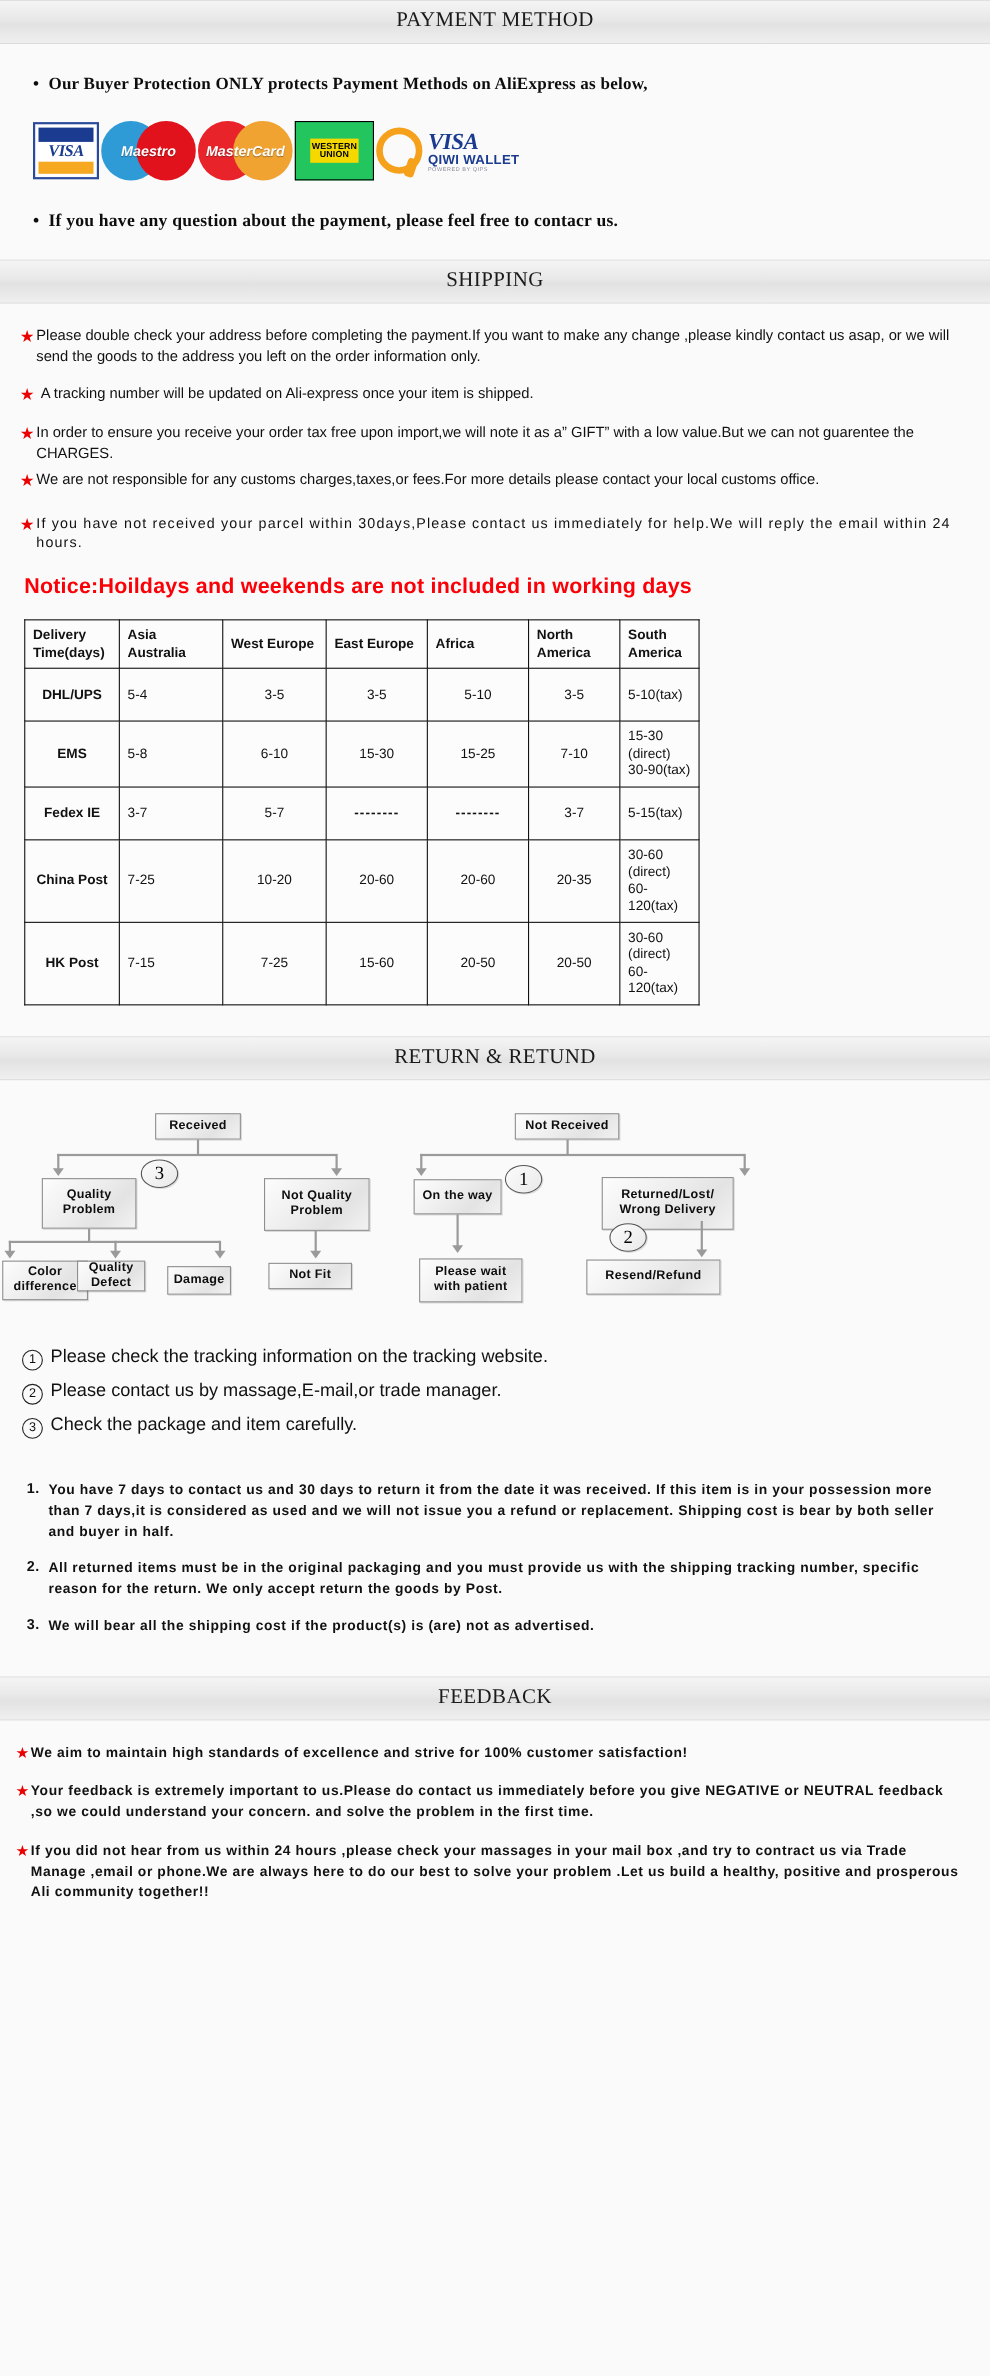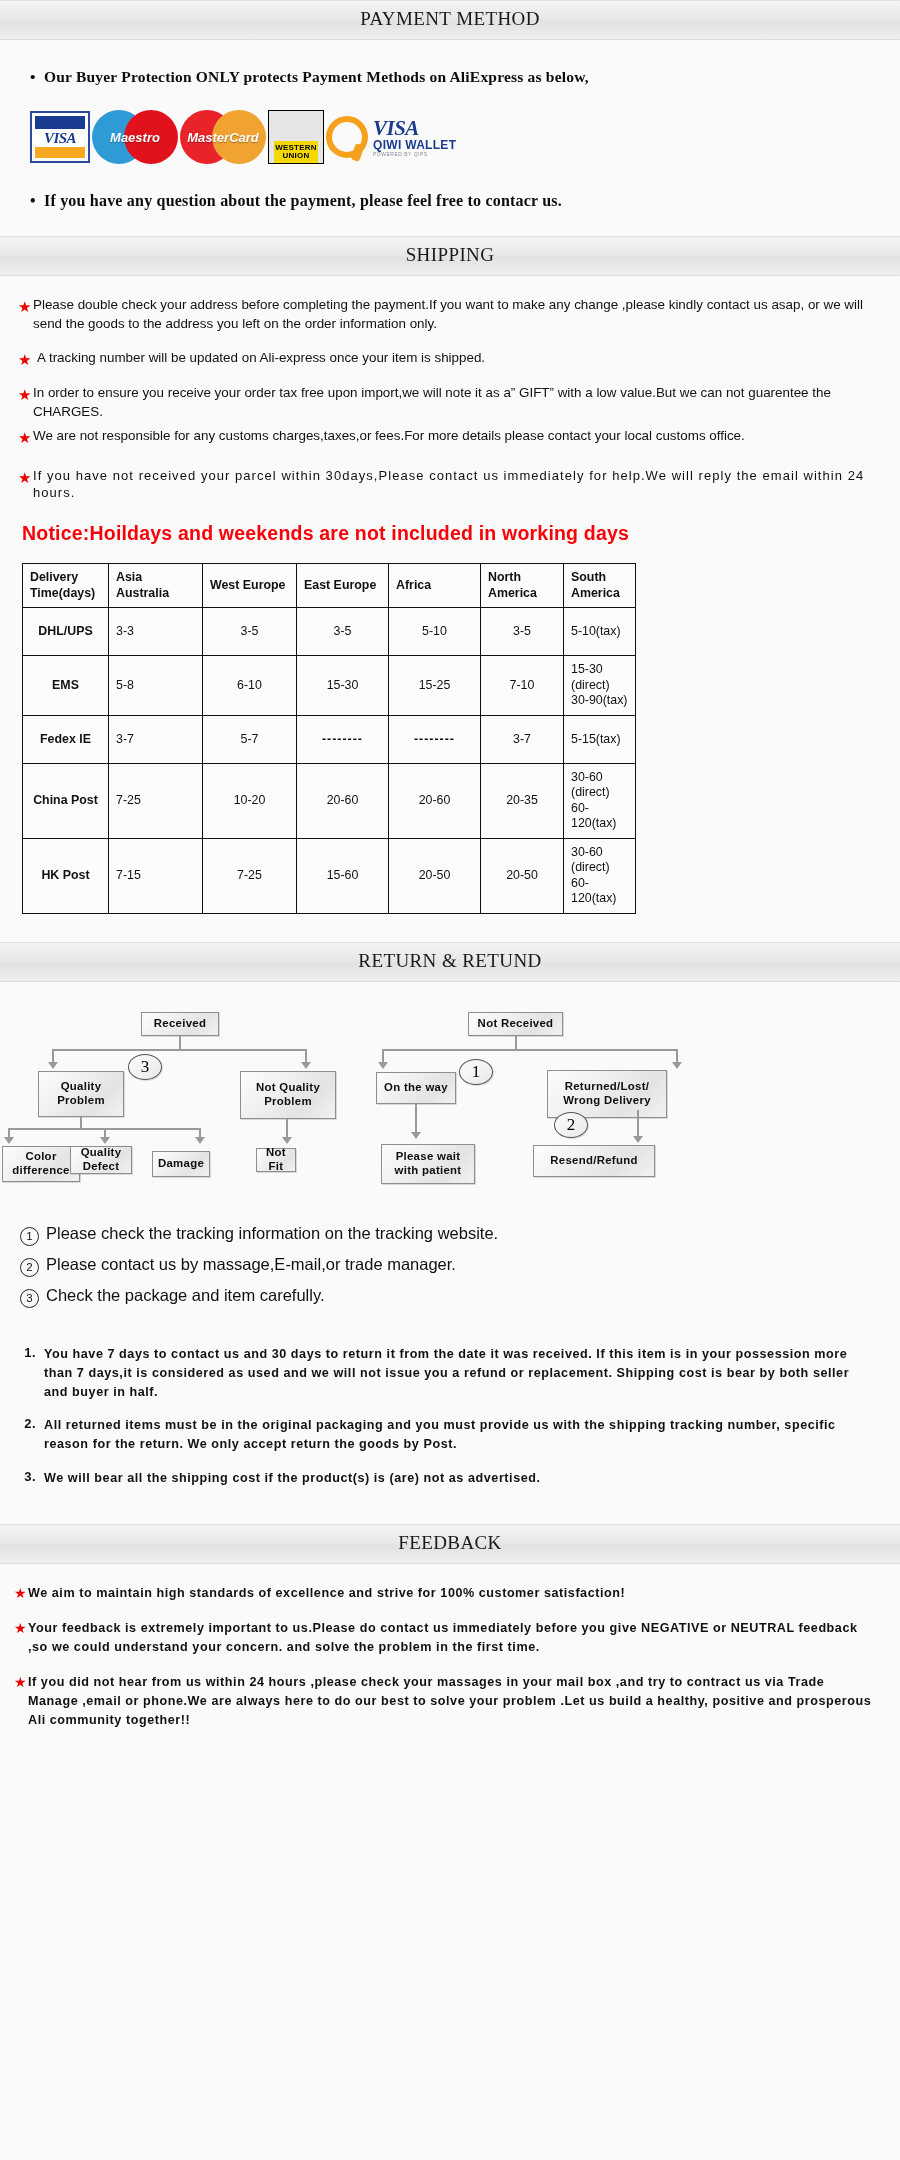--- a/index.html
+++ b/index.html
@@ -77,22 +77,22 @@
     color:#ffffff; font-size: 13px; font-style: italic;
     text-shadow: 0 1px 1px rgba(0,0,0,.35);
   }
   .maestro .cl { background:#2e9bd6; }
   .maestro .cr { background:#e1121b; }
   .mcard  .cl { background:#e8232a; }
   .mcard  .cr { background:#f0a330; }
 
   
   .wu {
-    width: 56px; height: 54px; background:#e5e5e5;
-    display:flex; align-items:flex-end; justify-content:center;
+    width: 72px; height: 54px; background:#22c55e;
+    display:flex; align-items:center; justify-content:center;
     border: 1px solid #000;
   }
   .wu-inner {
     background:#f5d800; width: 44px; padding: 3px 0;
     text-align:center; line-height: 1.0;
   }
   .wu-inner b {
     display:block; font-family:"Liberation Sans",sans-serif;
     font-size: 8px; font-weight: bold; color:#000; letter-spacing:.2px;
   }
@@ -356,21 +356,21 @@
           <td class="hdr"><span>Asia Australia</span></td>
           <td class="hdr"><span>West Europe</span></td>
           <td class="hdr"><span>East Europe</span></td>
           <td class="hdr"><span>Africa</span></td>
           <td class="hdr"><span>North America</span></td>
           <td class="hdr"><span>South America</span></td>
         </tr>
 
         <tr class="r-tall">
           <td class="rowhdr">DHL/UPS</td>
-          <td>3-3</td>
+          <td>5-4</td>
           <td style="text-align:center">3-5</td>
           <td style="text-align:center">3-5</td>
           <td style="text-align:center">5-10</td>
           <td style="text-align:center">3-5</td>
           <td>5-10(tax)</td>
         </tr>
 
         <tr class="r-tall">
           <td class="rowhdr">EMS</td>
           <td>5-8</td>
@@ -445,21 +445,21 @@
     <div class="arw" style="left:4px; top:133px;"></div>
     <div class="arw" style="left:100px; top:133px;"></div>
     <div class="arw" style="left:195px; top:133px;"></div>
 
     <div class="fbox" style="left:2px; top:142px; width:78px; height:36px;">Color difference</div>
     <div class="fbox" style="left:70px; top:142px; width:62px; height:28px;">Quality Defect</div>
     <div class="fbox" style="left:152px; top:147px; width:58px; height:26px;">Damage</div>
 
     <div class="ln lnv" style="left:286px; top:115px; height:20px;"></div>
     <div class="arw" style="left:282px; top:133px;"></div>
-    <div class="fbox" style="left:256px; top:144px; width:40px; height:24px;">Not Fit</div>
+    <div class="fbox" style="left:244px; top:144px; width:76px; height:24px;">Not Fit</div>
 
     <div class="fbox" style="left:468px; top:8px; width:95px; height:24px;">Not  Received</div>
 
     <div class="ln lnv" style="left:515px; top:32px; height:14px;"></div>
     <div class="ln lnh" style="left:382px; top:45px; width:295px;"></div>
     <div class="ln lnv" style="left:382px; top:45px; height:14px;"></div>
     <div class="ln lnv" style="left:676px; top:45px; height:14px;"></div>
     <div class="arw" style="left:378px; top:58px;"></div>
     <div class="arw" style="left:672px; top:58px;"></div>
 

